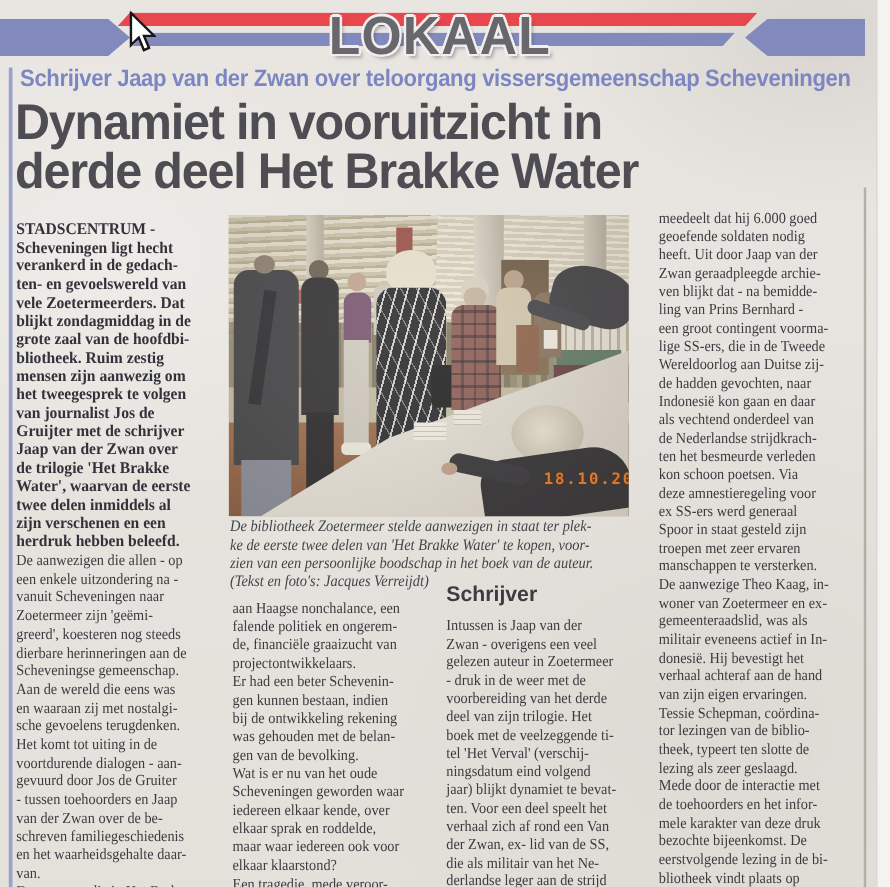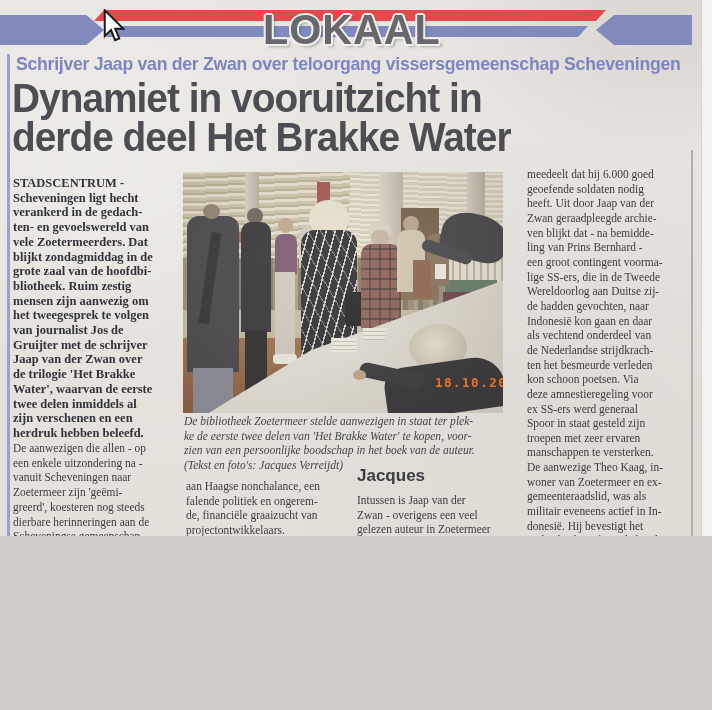--- a/index.html
+++ b/index.html
@@ -1,16 +1,16 @@
 <!DOCTYPE html>
 <html><head>
 <meta charset="utf-8">
 <style>
   html,body{margin:0;padding:0;background:#d0cdc8;}
-  .page{position:relative;width:712px;height:536px;overflow:hidden;
+  .page{position:relative;width:712px;height:710px;overflow:hidden;
     font-family:"Liberation Serif",serif;
     background:
       radial-gradient(ellipse 420px 300px at 12% 30%, rgba(255,255,255,.28), transparent 65%),
       radial-gradient(ellipse 300px 200px at 92% 4%, rgba(180,175,168,.30), transparent 70%),
       radial-gradient(ellipse 500px 420px at 80% 80%, rgba(195,190,182,.22), transparent 75%),
       linear-gradient(#e9e6e2,#e4e1db);}
   .scan-edge{position:absolute;left:701px;top:0;width:11px;height:710px;background:#f4f3f1;border-left:1px solid #d6d3cd;}
 
   
   .banner{position:absolute;left:0;top:8px;width:700px;height:44px;}
@@ -248,21 +248,21 @@
 was gehouden met de belan-
 gen van de bevolking.
 Wat is er nu van het oude
 Scheveningen geworden waar
 iedereen elkaar kende, over
 elkaar sprak en roddelde,
 maar waar iedereen ook voor
 elkaar klaarstond?
 Een tragedie, mede veroor-</div>
 
-  <div class="subhead">Jacques</div>
+  <div class="subhead">Schrijver</div>
   <div class="col col3">Intussen is Jaap van der
 Zwan - overigens een veel
 gelezen auteur in Zoetermeer
 - druk in de weer met de
 voorbereiding van het derde
 deel van zijn trilogie. Het
 boek met de veelzeggende ti-
 tel 'Het Verval' (verschij-
 ningsdatum eind volgend
 jaar) blijkt dynamiet te bevat-

